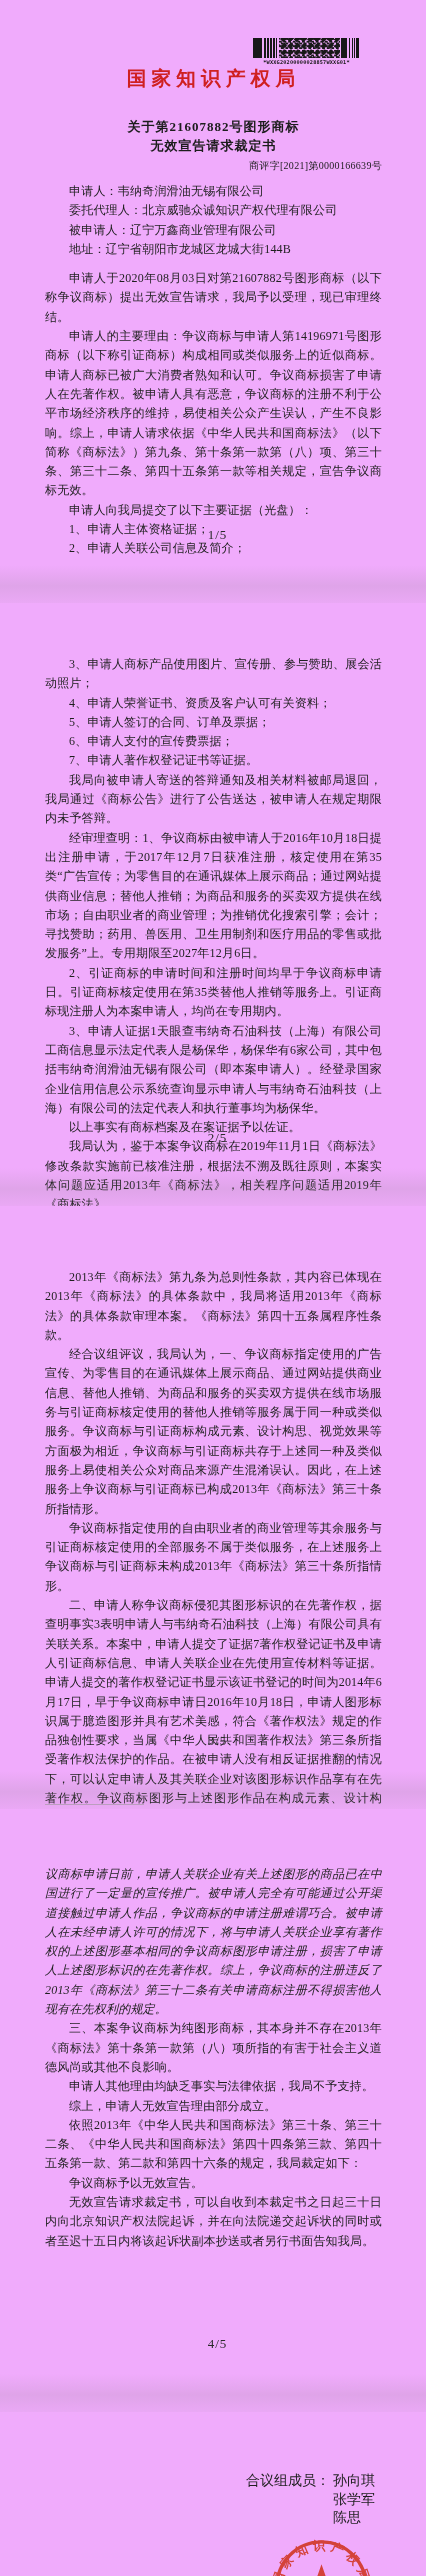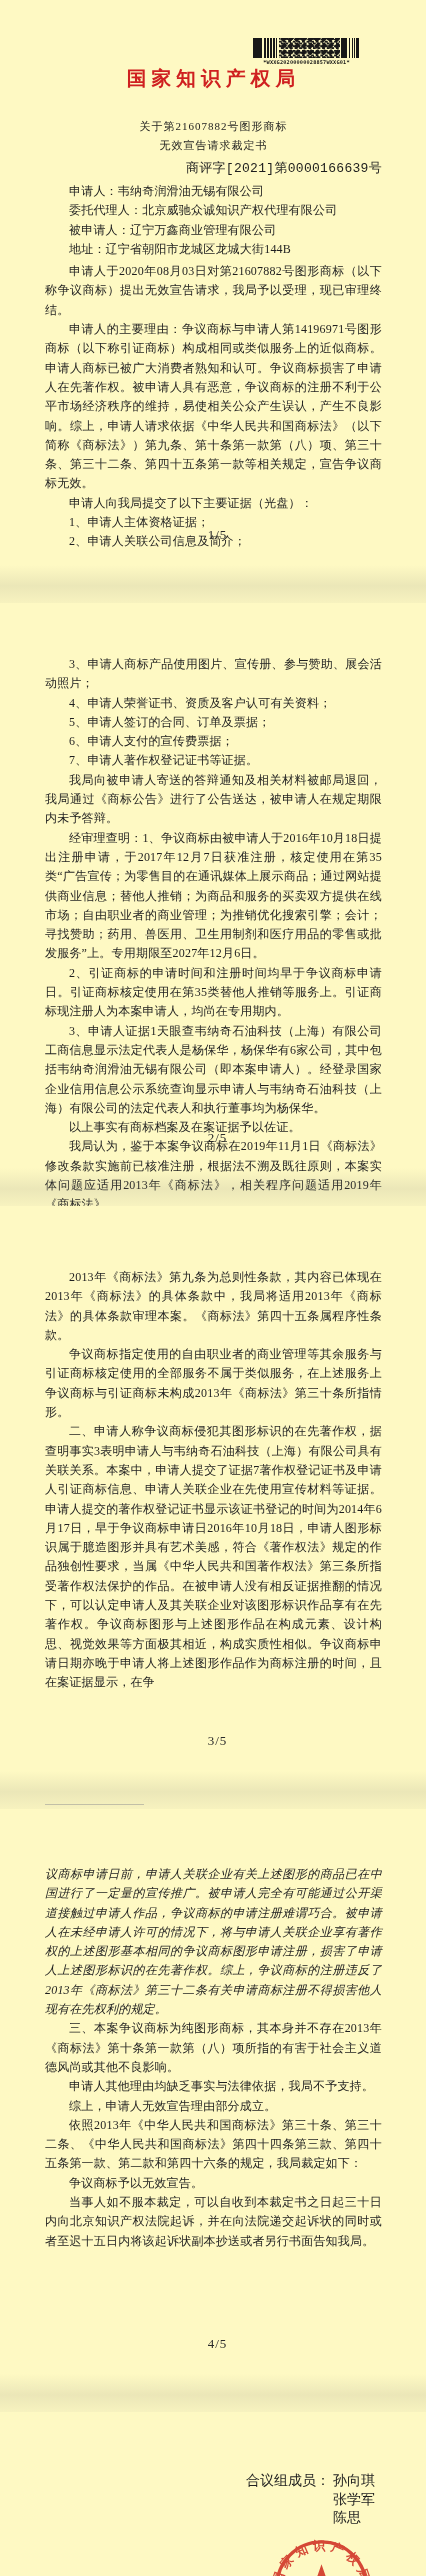--- a/index.html
+++ b/index.html
@@ -1,21 +1,21 @@
 <!DOCTYPE html>
 <html style="font-size:8.2px"><head>
 <meta charset="utf-8">
 <style>
   html,body{margin:0;padding:0;background:#e9e9e7;}
   .doc{
     position:relative;width:427px;height:3015px;margin:0 auto;
     background:#fdfdfc;color:#222;
     font-family:"Liberation Serif","DejaVu Serif",serif;
   }
-  .page{position:relative;width:427px;height:603px;overflow:hidden;background:#fef9c3;}
+  .page{position:relative;width:427px;height:603px;overflow:hidden;background:#f0abfc;}
   .page.banded::after{
     content:"";position:absolute;left:0;right:0;bottom:0;height:38px;
     background:linear-gradient(to bottom, rgba(120,120,116,0) 0%, rgba(120,120,116,0.14) 55%, rgba(120,120,116,0.05) 100%);
     pointer-events:none;
   }
   
   .barcode-wrap{position:absolute;top:38px;left:253px;width:107px;}
   .barcode{display:flex;height:19.6px;gap:1.5px;}
   .bc-solid-a{width:9.3px;background:#181818;}
   .bc-stripes-a{width:13.4px;background:repeating-linear-gradient(90deg,#181818 0 1.5px,transparent 1.5px 3.1px);}
@@ -23,32 +23,32 @@
     background-image:
       repeating-conic-gradient(#181818 0% 25%, transparent 25% 50%),
       repeating-conic-gradient(from 45deg, transparent 0% 25%, #181818 25% 50%);
     background-size:4.6px 4.6px,6.7px 6.7px;background-position:0 0,1.5px 1px;}
   .bc-solid-b{width:6.2px;background:#181818;}
   .bc-stripes-b{width:11.3px;background:repeating-linear-gradient(90deg,#181818 0 1px,transparent 1px 2.6px,#181818 2.6px 4.1px,transparent 4.1px 4.6px);}
   .barcode-text{margin-top:1px;text-align:center;font-family:"DejaVu Sans Mono","Liberation Mono",monospace;font-size:5.2px;font-weight:bold;letter-spacing:0.2px;color:#141414;white-space:nowrap;}
   .agency{position:absolute;top:65px;left:0;width:100%;margin:0;text-align:center;
     font-size:19.6px;font-weight:700;letter-spacing:5.2px;color:#cf2020;}
   .doc-title{position:absolute;top:117px;left:0;width:100%;text-align:center;
-    font-size:11px;font-weight:400;line-height:19px;letter-spacing:1px;color:#1d1d1d;}
-  .doc-number{position:absolute;top:159px;right:45px;font-size:13px;color:#1d1d1d;letter-spacing:0.3px;font-family:Liberation Mono, monospace;}
+    font-size:13px;font-weight:700;line-height:19px;letter-spacing:1px;color:#1d1d1d;}
+  .doc-number{position:absolute;top:159px;right:45px;font-size:10px;color:#1d1d1d;letter-spacing:0.3px;}
   
   .body-col{position:absolute;left:45px;width:337px;}
   .p1 .body-col{top:182px;}
   .p2 .body-col{top:52px;}
   .p3 .body-col{top:62px;}
   .p4 .body-col{top:56px;}
   .para{margin:0;font-size:12px;line-height:19.3px;letter-spacing:0.2px;
     text-align:justify;text-indent:2em;color:#1f1f1f;}
   .para.noind{text-indent:0;font-style:italic;}
-  .para.gap{margin-top:3px;}
+  .para.gap{margin-top:10px;}
   .page-num{position:absolute;top:527px;left:4px;width:100%;text-align:center;
     font-size:13px;letter-spacing:1px;color:#2a2a2a;}
   .crease{position:absolute;left:45px;top:598px;width:99px;height:1px;background:#9a9a98;opacity:.55;}
   
   .sig-block{position:absolute;top:60px;left:246px;display:flex;align-items:flex-start;
     font-size:14px;line-height:18.5px;color:#1f1f1f;}
   .sig-label{white-space:nowrap;}
   .sig-names{margin-left:3.1px;}
   .sig-name{white-space:nowrap;}
   .seal{position:absolute;top:125px;left:272px;width:99px;height:99px;opacity:.93;}
@@ -102,36 +102,37 @@
         <p class="para">3、申请人证据1天眼查韦纳奇石油科技（上海）有限公司工商信息显示法定代表人是杨保华，杨保华有6家公司，其中包括韦纳奇润滑油无锡有限公司（即本案申请人）。经登录国家企业信用信息公示系统查询显示申请人与韦纳奇石油科技（上海）有限公司的法定代表人和执行董事均为杨保华。</p>
         <p class="para">以上事实有商标档案及在案证据予以佐证。</p>
         <p class="para">我局认为，鉴于本案争议商标在2019年11月1日《商标法》修改条款实施前已核准注册，根据法不溯及既往原则，本案实体问题应适用2013年《商标法》，相关程序问题适用2019年《商标法》。</p>
       </div>
     <div class="page-num">2/5</div>
   </section>
 
   <section class="page p3 banded">
     <div class="body-col">
         <p class="para">2013年《商标法》第九条为总则性条款，其内容已体现在2013年《商标法》的具体条款中，我局将适用2013年《商标法》的具体条款审理本案。《商标法》第四十五条属程序性条款。</p>
+        <p class="para">经合议组评议，我局认为，一、争议商标指定使用的广告宣传、为零售目的在通讯媒体上展示商品、通过网站提供商业信息、替他人推销、为商品和服务的买卖双方提供在线市场服务与引证商标核定使用的替他人推销等服务属于同一种或类似服务。争议商标与引证商标构成元素、设计构思、视觉效果等方面极为相近，争议商标与引证商标共存于上述同一种及类似服务上易使相关公众对商品来源产生混淆误认。因此，在上述服务上争议商标与引证商标已构成2013年《商标法》第三十条所指情形。</p>
         <p class="para">争议商标指定使用的自由职业者的商业管理等其余服务与引证商标核定使用的全部服务不属于类似服务，在上述服务上争议商标与引证商标未构成2013年《商标法》第三十条所指情形。</p>
         <p class="para">二、申请人称争议商标侵犯其图形标识的在先著作权，据查明事实3表明申请人与韦纳奇石油科技（上海）有限公司具有关联关系。本案中，申请人提交了证据7著作权登记证书及申请人引证商标信息、申请人关联企业在先使用宣传材料等证据。申请人提交的著作权登记证书显示该证书登记的时间为2014年6月17日，早于争议商标申请日2016年10月18日，申请人图形标识属于臆造图形并具有艺术美感，符合《著作权法》规定的作品独创性要求，当属《中华人民共和国著作权法》第三条所指受著作权法保护的作品。在被申请人没有相反证据推翻的情况下，可以认定申请人及其关联企业对该图形标识作品享有在先著作权。争议商标图形与上述图形作品在构成元素、设计构思、视觉效果等方面极其相近，构成实质性相似。争议商标申请日期亦晚于申请人将上述图形作品作为商标注册的时间，且在案证据显示，在争</p>
       </div>
     <div class="page-num">3/5</div>
     <div class="crease"></div>
   </section>
 
   <section class="page p4 banded">
     <div class="body-col">
         <p class="para noind">议商标申请日前，申请人关联企业有关上述图形的商品已在中国进行了一定量的宣传推广。被申请人完全有可能通过公开渠道接触过申请人作品，争议商标的申请注册难谓巧合。被申请人在未经申请人许可的情况下，将与申请人关联企业享有著作权的上述图形基本相同的争议商标图形申请注册，损害了申请人上述图形标识的在先著作权。综上，争议商标的注册违反了2013年《商标法》第三十二条有关申请商标注册不得损害他人现有在先权利的规定。</p>
         <p class="para">三、本案争议商标为纯图形商标，其本身并不存在2013年《商标法》第十条第一款第（八）项所指的有害于社会主义道德风尚或其他不良影响。</p>
         <p class="para">申请人其他理由均缺乏事实与法律依据，我局不予支持。</p>
         <p class="para">综上，申请人无效宣告理由部分成立。</p>
         <p class="para">依照2013年《中华人民共和国商标法》第三十条、第三十二条、《中华人民共和国商标法》第四十四条第三款、第四十五条第一款、第二款和第四十六条的规定，我局裁定如下：</p>
         <p class="para">争议商标予以无效宣告。</p>
-        <p class="para">当事人如不服本裁定，可以自收到本裁定书之日起三十日内向北京知识产权法院起诉，并在向法院递交起诉状的同时或者至迟十五日内将该起诉状副本抄送或者另行书面告知我局。</p>
+        <p class="para">无效宣告请求裁定书，可以自收到本裁定书之日起三十日内向北京知识产权法院起诉，并在向法院递交起诉状的同时或者至迟十五日内将该起诉状副本抄送或者另行书面告知我局。</p>
       </div>
     <div class="page-num">4/5</div>
   </section>
 
   <section class="page p5">
     <div class="sig-block">
       <span class="sig-label">合议组成员：</span>
       <span class="sig-names">
           <div class="sig-name">孙向琪</div>
           <div class="sig-name">张学军</div>

